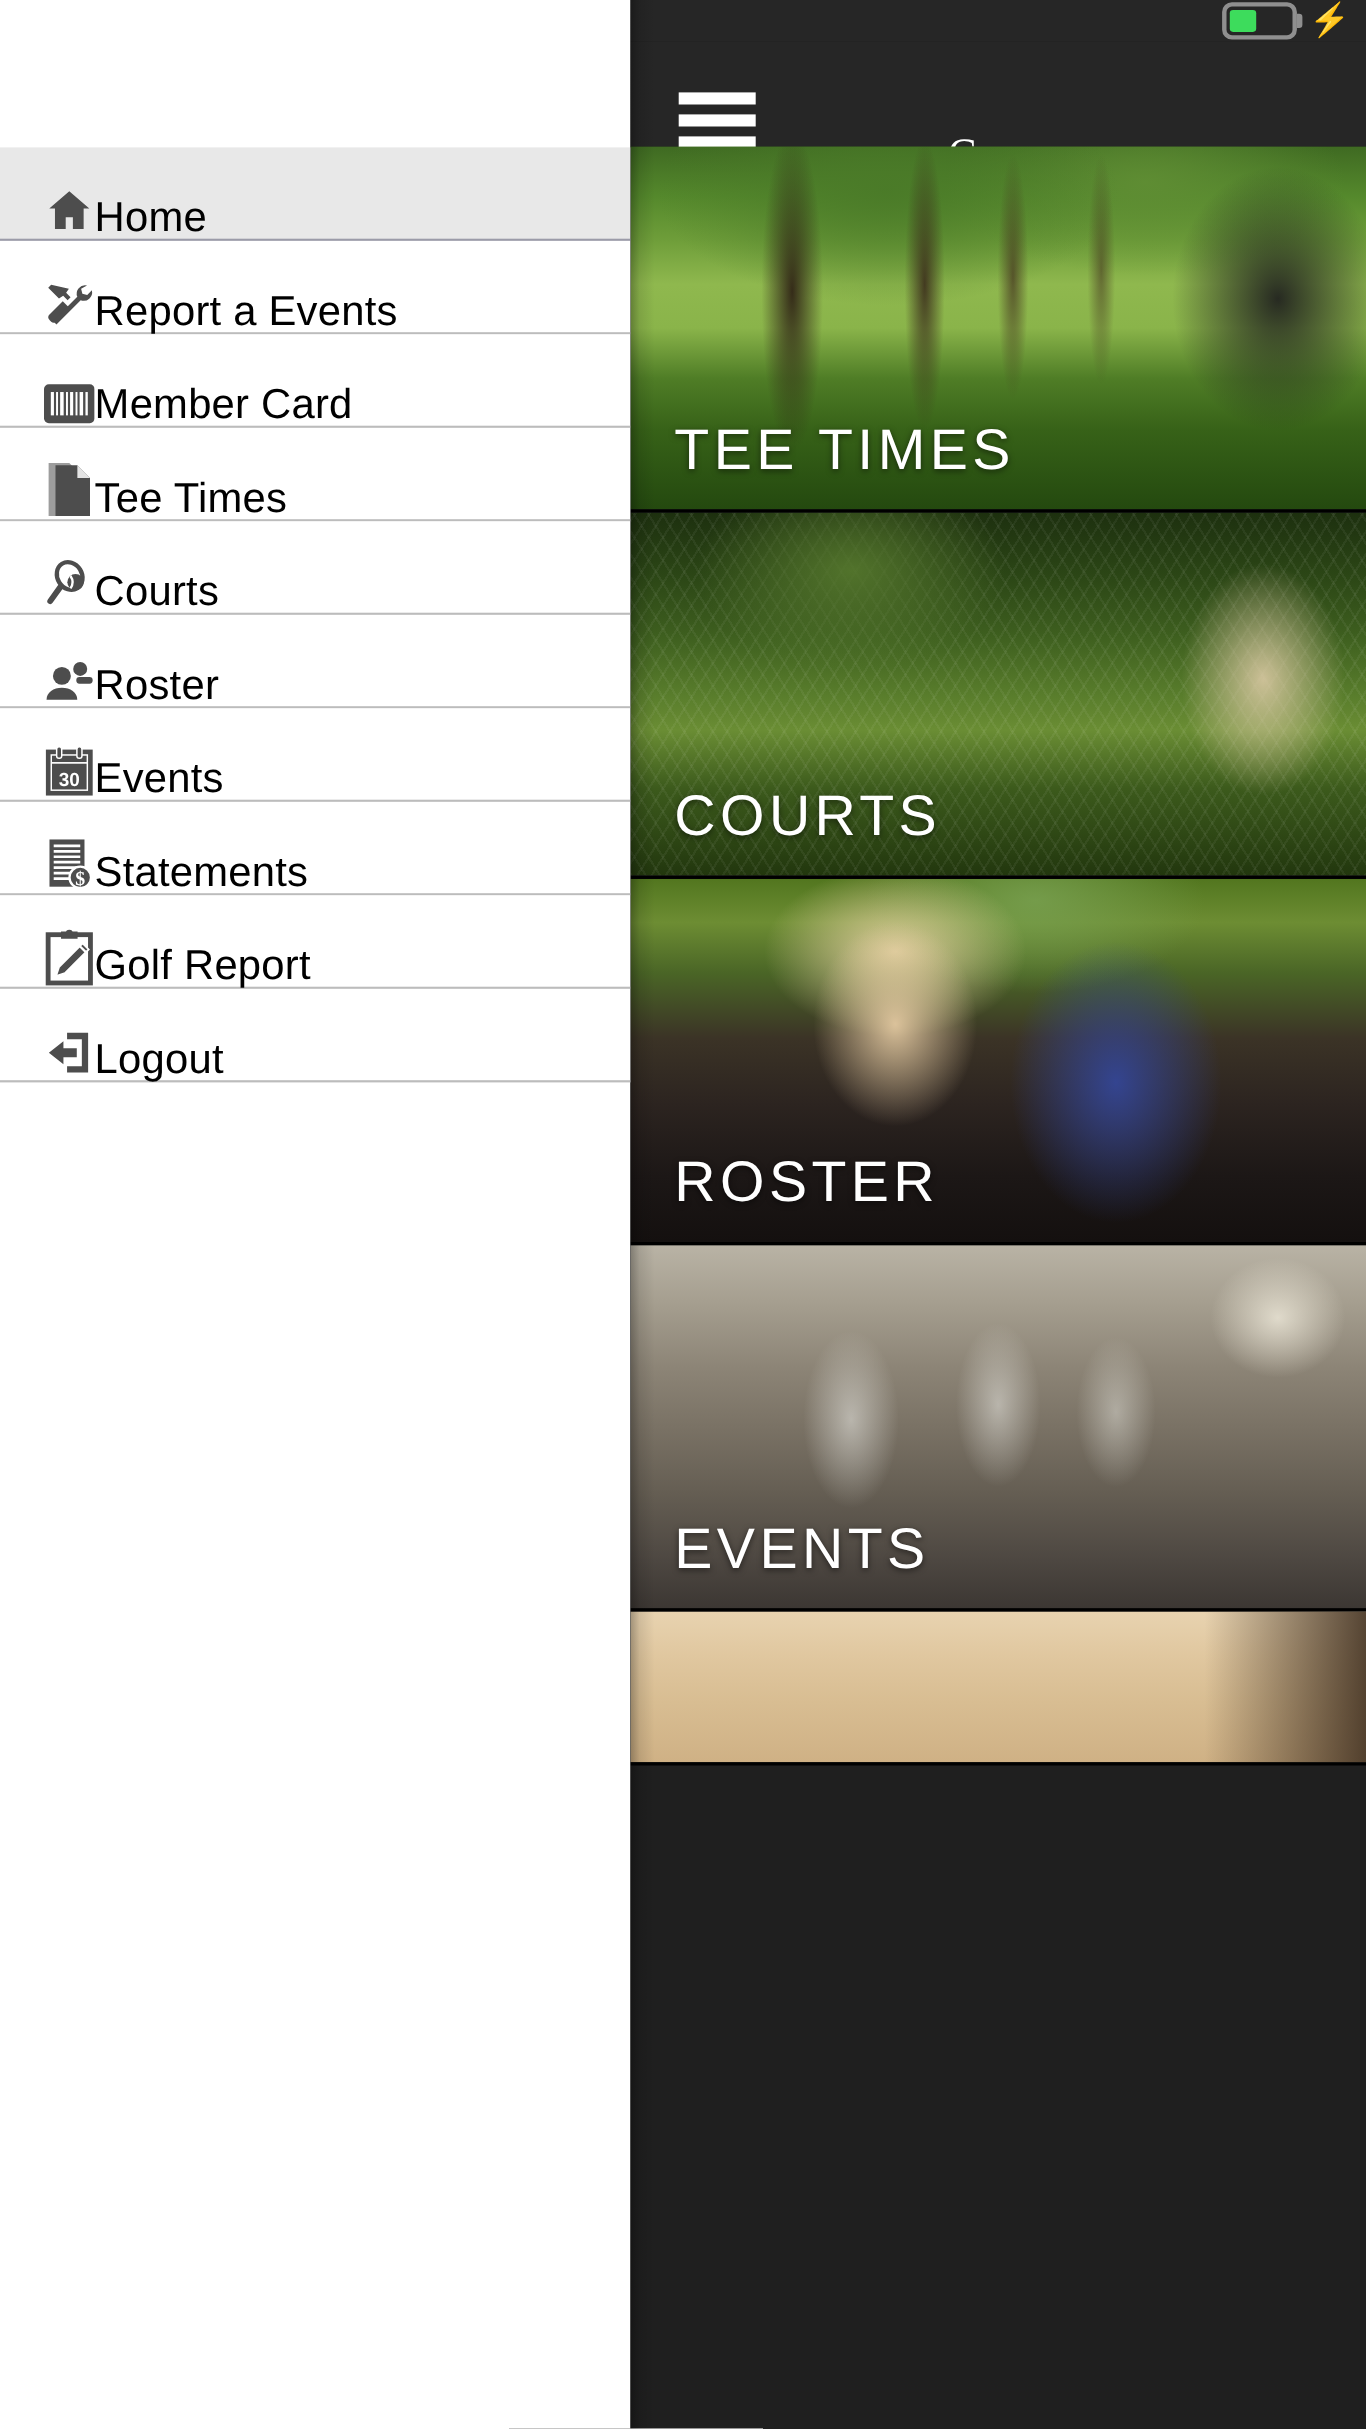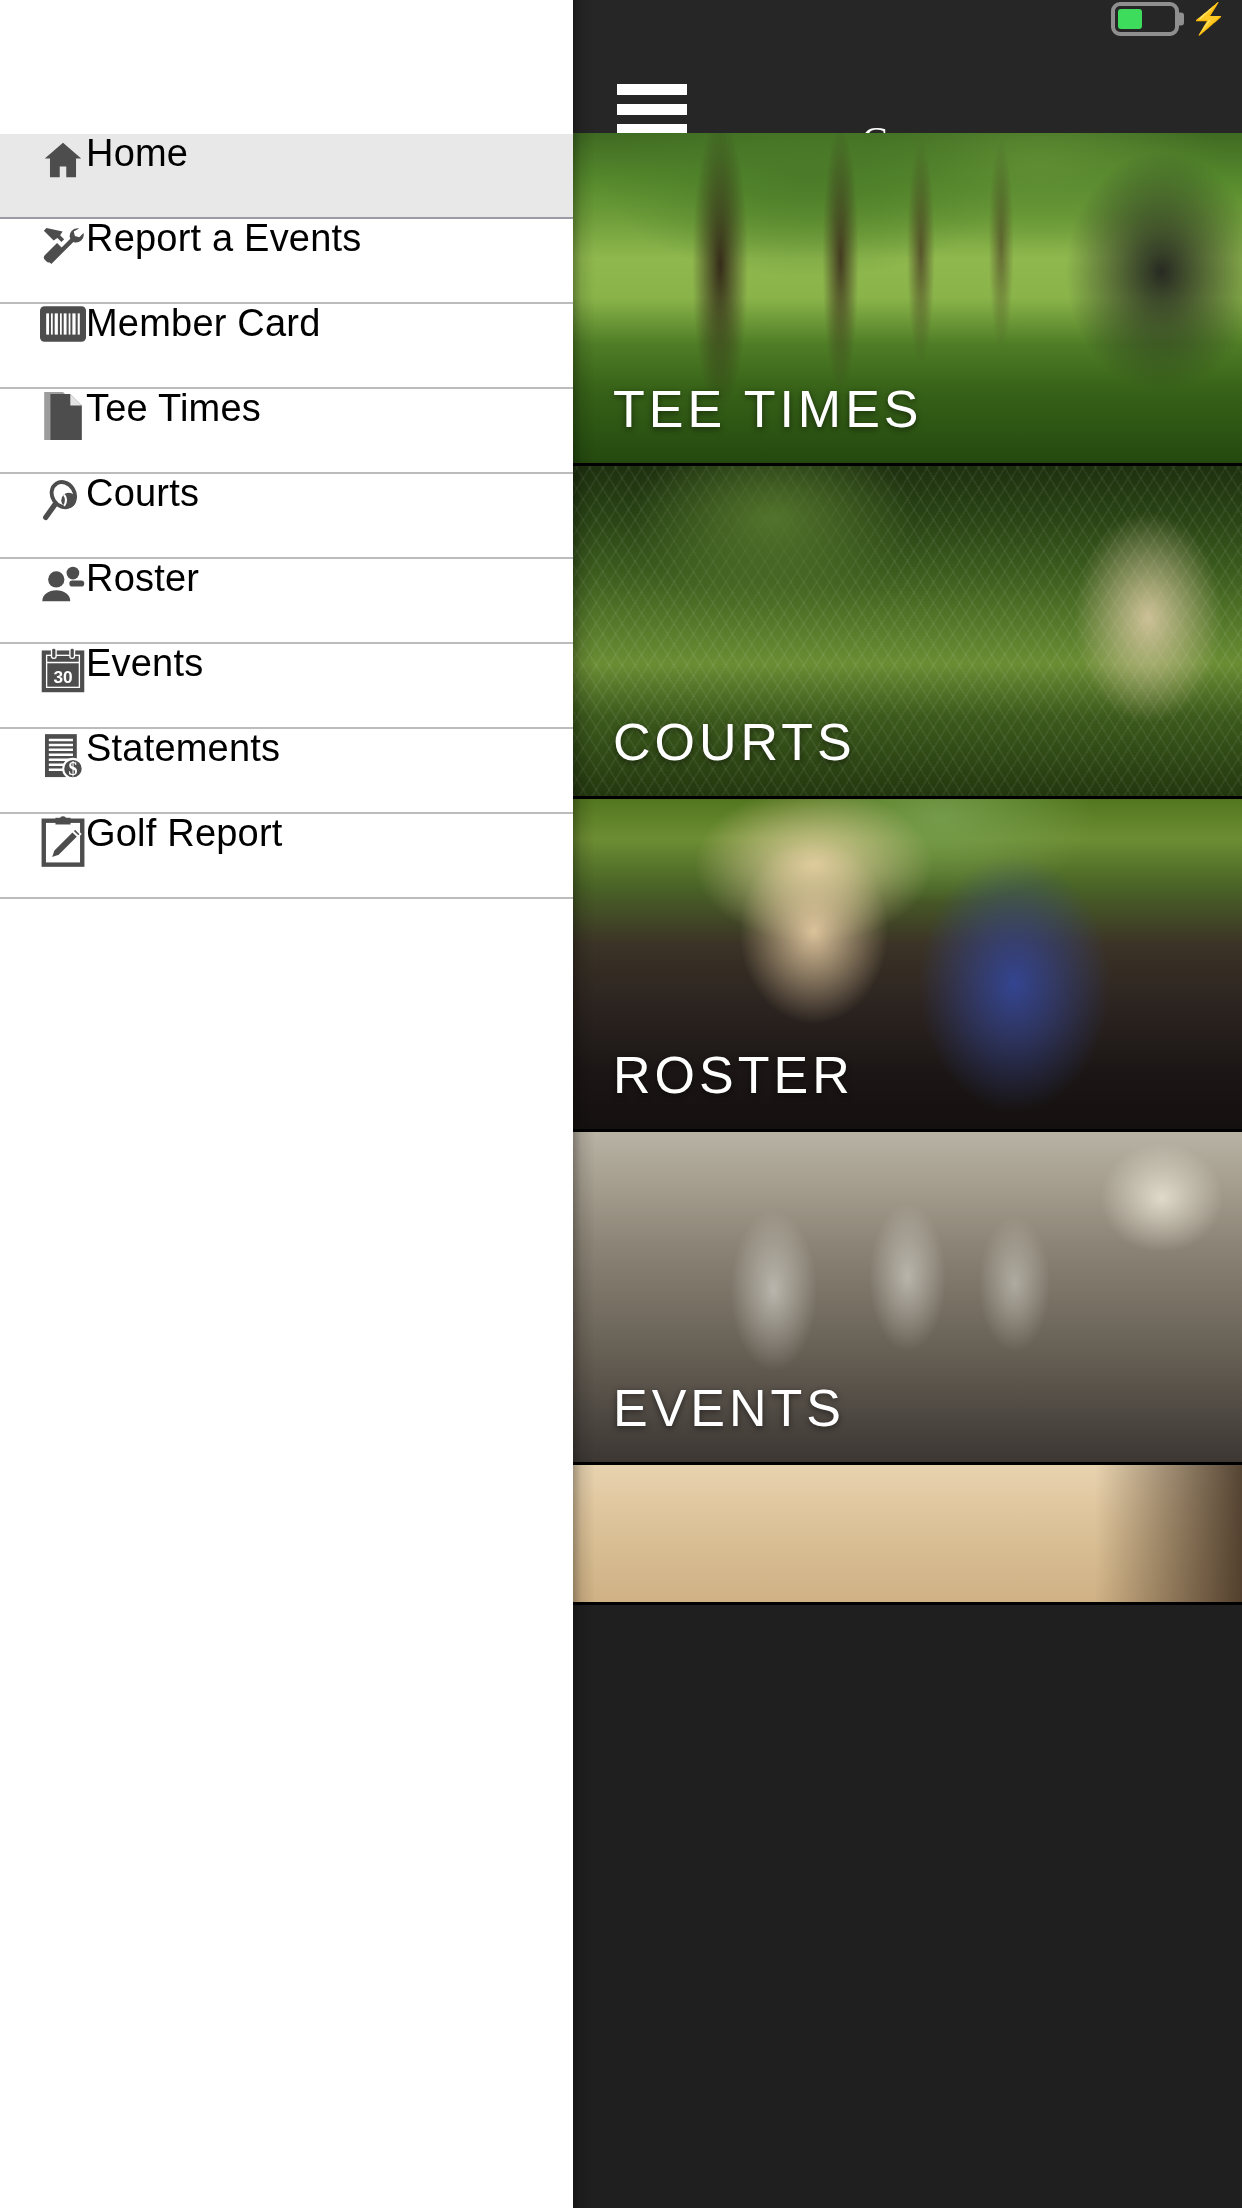--- a/index.html
+++ b/index.html
@@ -193,21 +193,21 @@
     content:"";
     position:absolute; top:0; right:-22px; width:22px; height:100%;
     background:linear-gradient(90deg, rgba(0,0,0,.30) 0%, rgba(0,0,0,.10) 38%, rgba(0,0,0,0) 100%);
     pointer-events:none;
   }
   .drawer-spacer { height:134px; }
 
   .nav-item {
     position:relative;
     height:85px;
-    display:flex; align-items:flex-start;
+    display:flex; align-items:flex-end;
     border-bottom:2px solid #bcbcbc;
     background:#ffffff;
     cursor:pointer;
   }
   .nav-item.active { background:#e8e8e8; }
   .nav-item.active { border-bottom-color:#9b9ba8; }
   .nav-icon {
     width:86px;
     display:flex; align-items:center; justify-content:center;
     flex:0 0 86px;
@@ -376,16 +376,25 @@
             <svg width="48" height="54" viewBox="0 0 22 25">
               <rect x="1.8" y="2.8" width="18.4" height="21" fill="none" stroke="#4d4d4d" stroke-width="2.1"></rect>
               <path d="M7.4 1.4h7.2v3.2H7.4z" fill="#4d4d4d"></path>
               <circle cx="11" cy="2.2" r="1.5" fill="#4d4d4d"></circle>
               <path d="M16.8 6.6 6.5 16.9l-1.3 3.9 3.9-1.3L19.4 9.2z" fill="#4d4d4d" stroke="#ffffff" stroke-width=".8"></path>
               <path d="M15.6 7.8 18.2 10.4" stroke="#ffffff" stroke-width="1"></path>
             </svg>
           </span>
           <span class="nav-label">Golf Report</span>
         </div>
+        <div class="nav-item">
+          <span class="nav-icon">
+            <svg width="52" height="50" viewBox="0 0 25 24">
+              <path fill="#4d4d4d" d="M11.4 2.2h10.4v19.6H11.4v-3.1h7.3V5.3h-7.3z"></path>
+              <path fill="#4d4d4d" d="M9.6 6.3 2.4 12l7.2 5.7v-3.5h6.6V9.8H9.6z"></path>
+            </svg>
+          </span>
+          <span class="nav-label">Logout</span>
+        </div>
       </div>
   </div>
 
 </div>
 
 </body></html>

